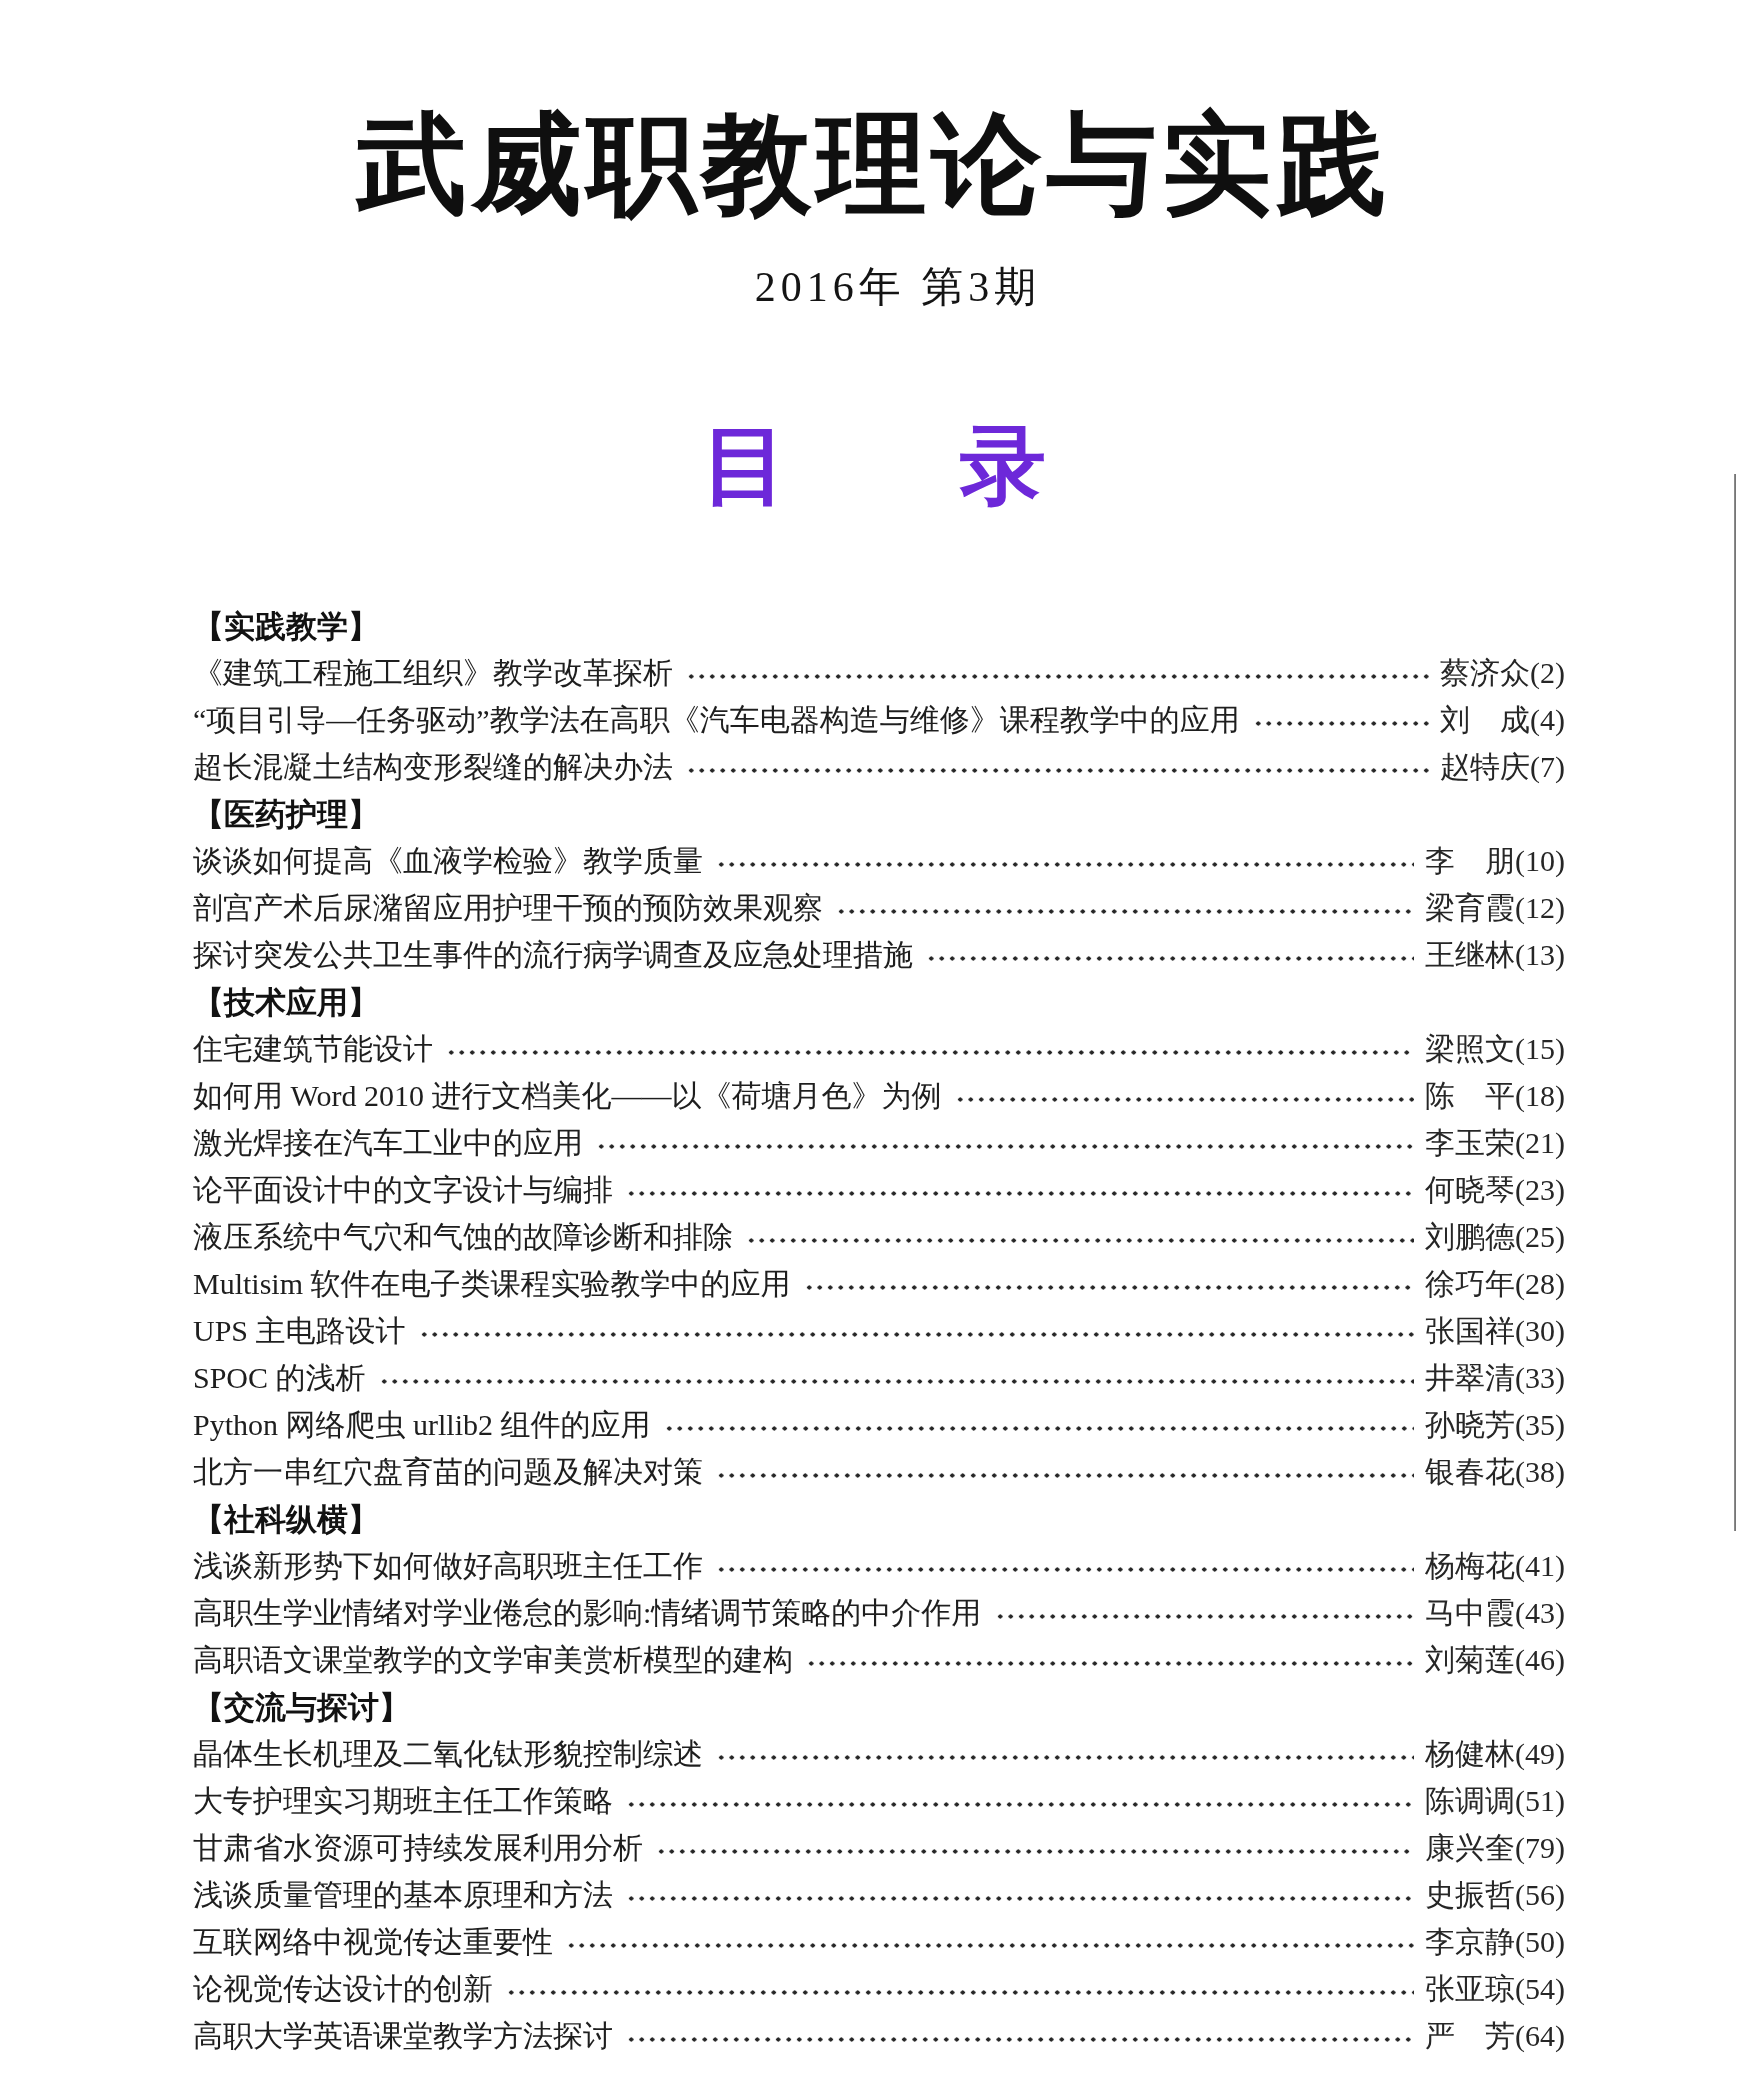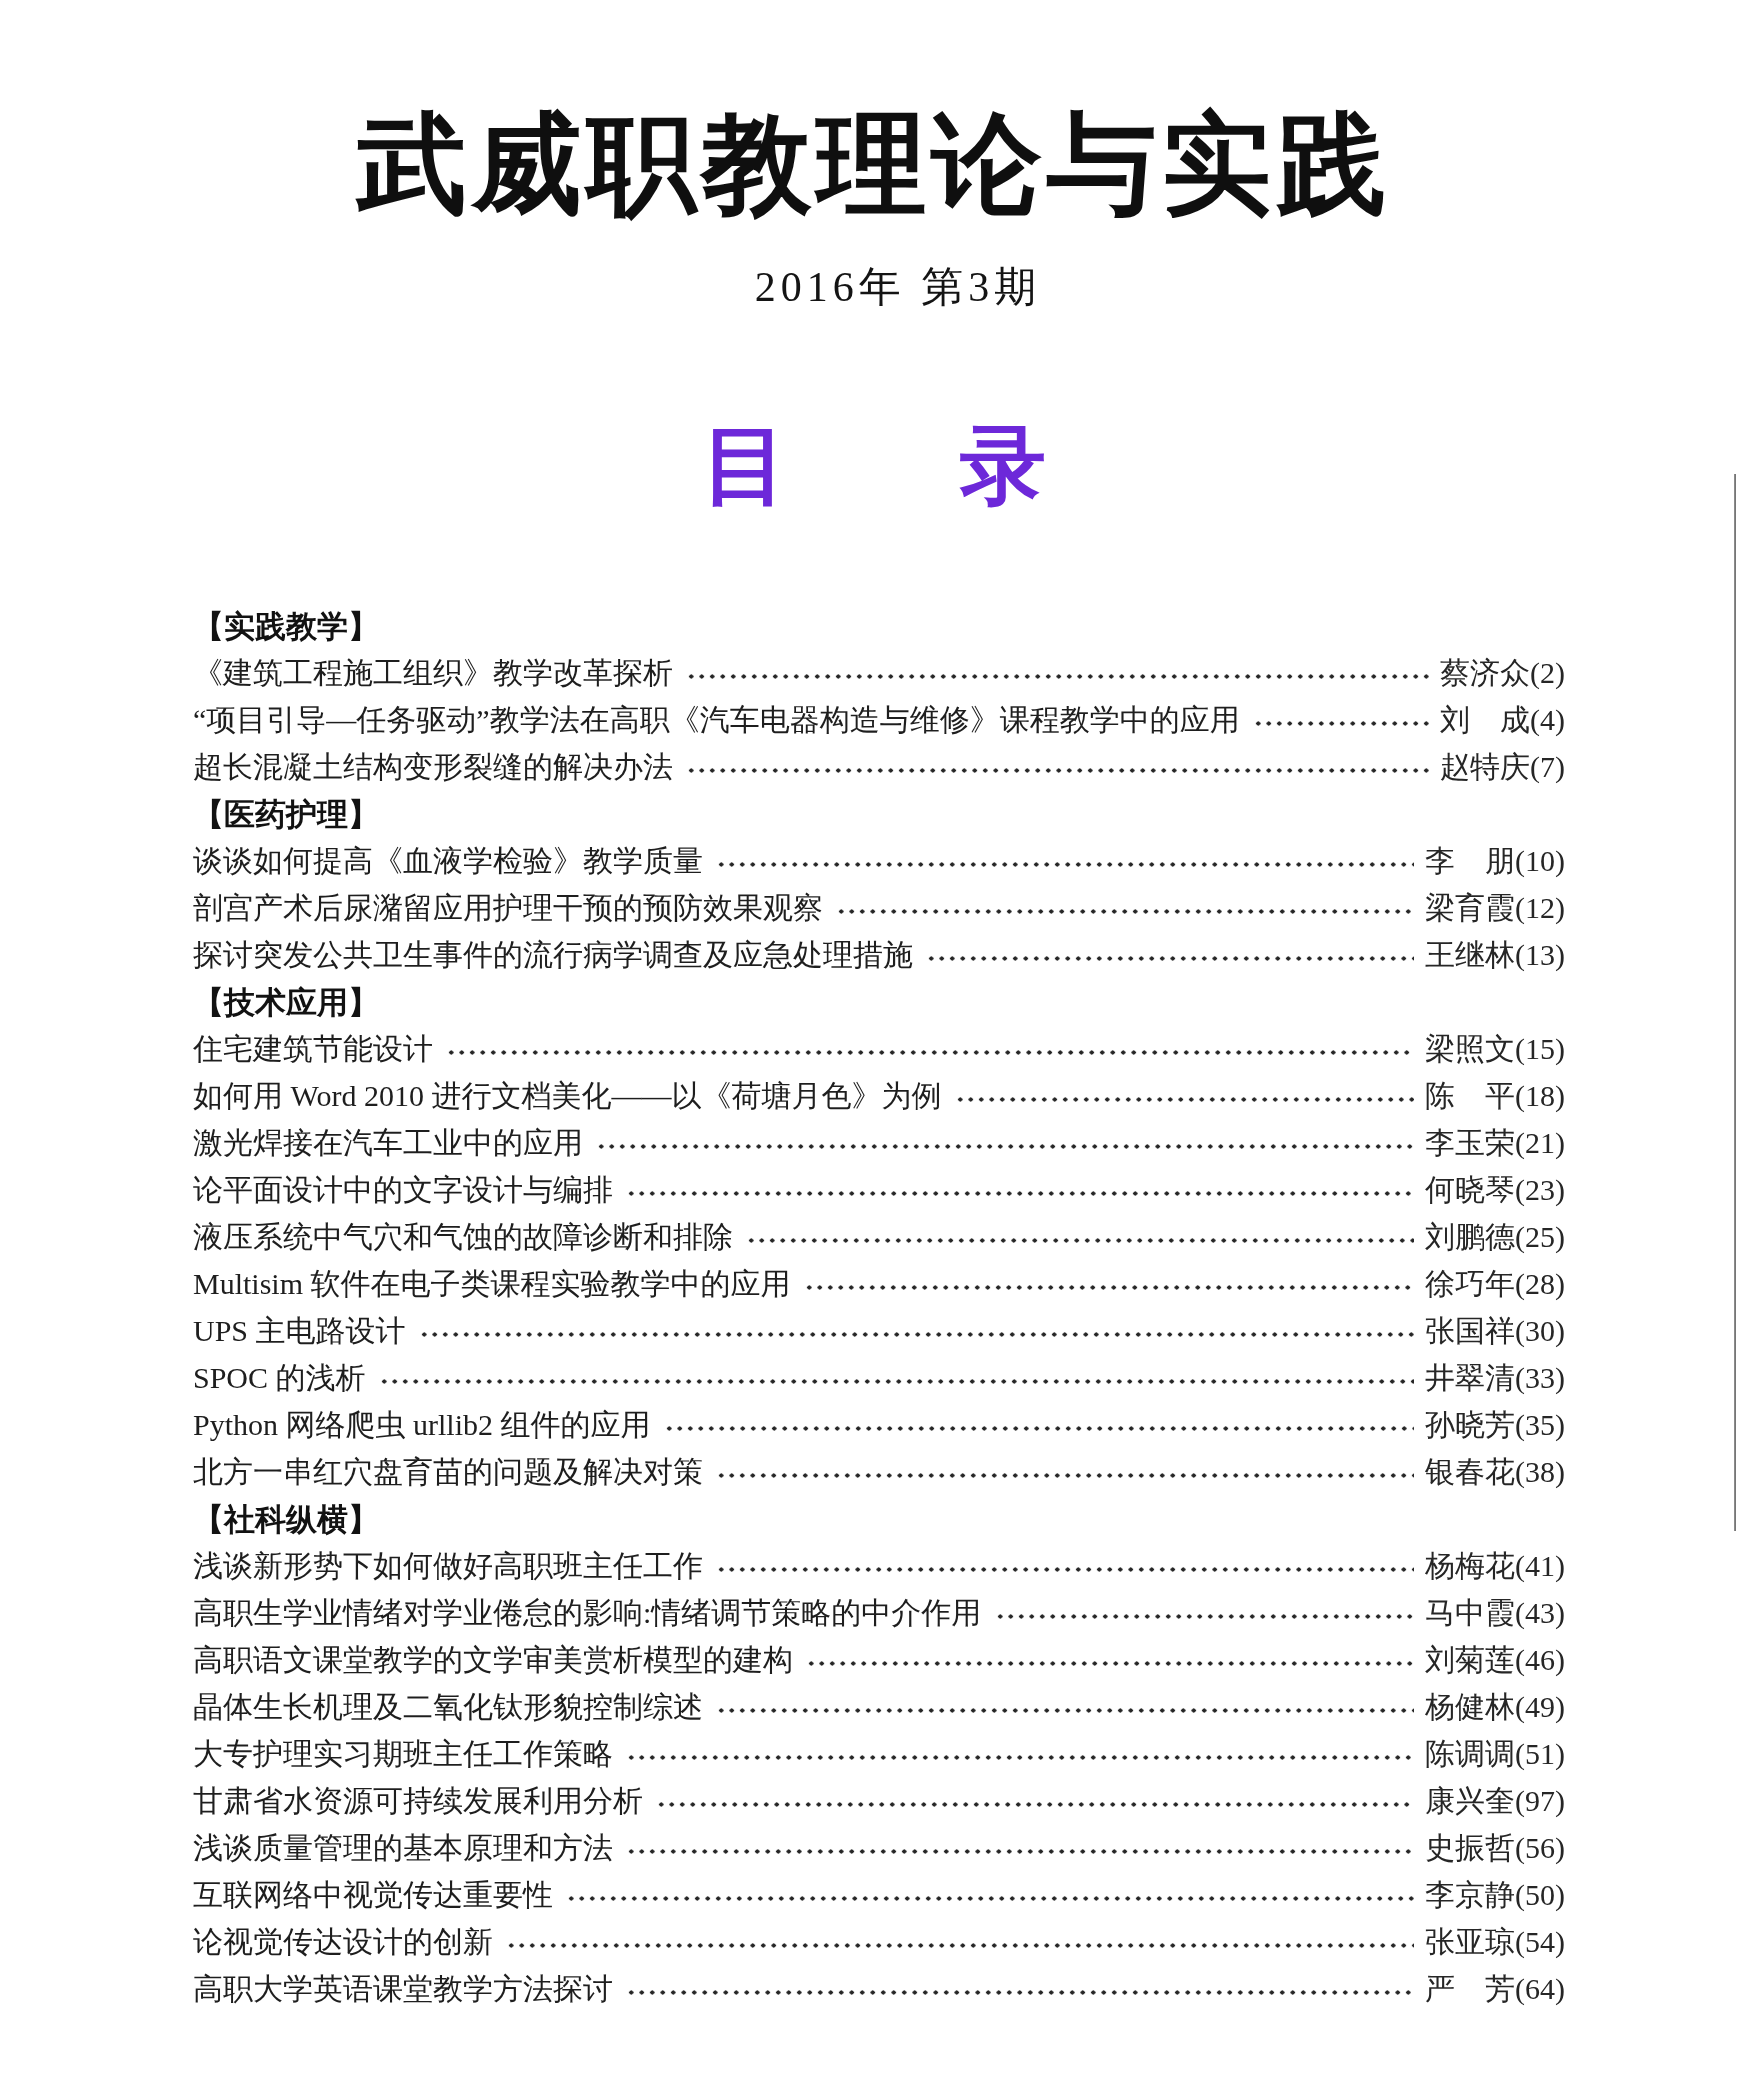--- a/index.html
+++ b/index.html
@@ -198,34 +198,37 @@
     <div class="toc-row toc-item">
       <span class="entry-title">高职生学业情绪对学业倦怠的影响:情绪调节策略的中介作用</span>
       <span class="leader"></span>
       <span class="entry-author">马中霞(43)</span>
     </div>
     <div class="toc-row toc-item">
       <span class="entry-title">高职语文课堂教学的文学审美赏析模型的建构</span>
       <span class="leader"></span>
       <span class="entry-author">刘菊莲(46)</span>
     </div>
+    <div class="toc-row toc-section">
+      <span>【交流与探讨】</span>
+    </div>
     <div class="toc-row toc-item">
       <span class="entry-title">晶体生长机理及二氧化钛形貌控制综述</span>
       <span class="leader"></span>
       <span class="entry-author">杨健林(49)</span>
     </div>
     <div class="toc-row toc-item">
       <span class="entry-title">大专护理实习期班主任工作策略</span>
       <span class="leader"></span>
       <span class="entry-author">陈调调(51)</span>
     </div>
     <div class="toc-row toc-item">
       <span class="entry-title">甘肃省水资源可持续发展利用分析</span>
       <span class="leader"></span>
-      <span class="entry-author">康兴奎(97)</span>
+      <span class="entry-author">康兴奎(79)</span>
     </div>
     <div class="toc-row toc-item">
       <span class="entry-title">浅谈质量管理的基本原理和方法</span>
       <span class="leader"></span>
       <span class="entry-author">史振哲(56)</span>
     </div>
     <div class="toc-row toc-item">
       <span class="entry-title">互联网络中视觉传达重要性</span>
       <span class="leader"></span>
       <span class="entry-author">李京静(50)</span>

